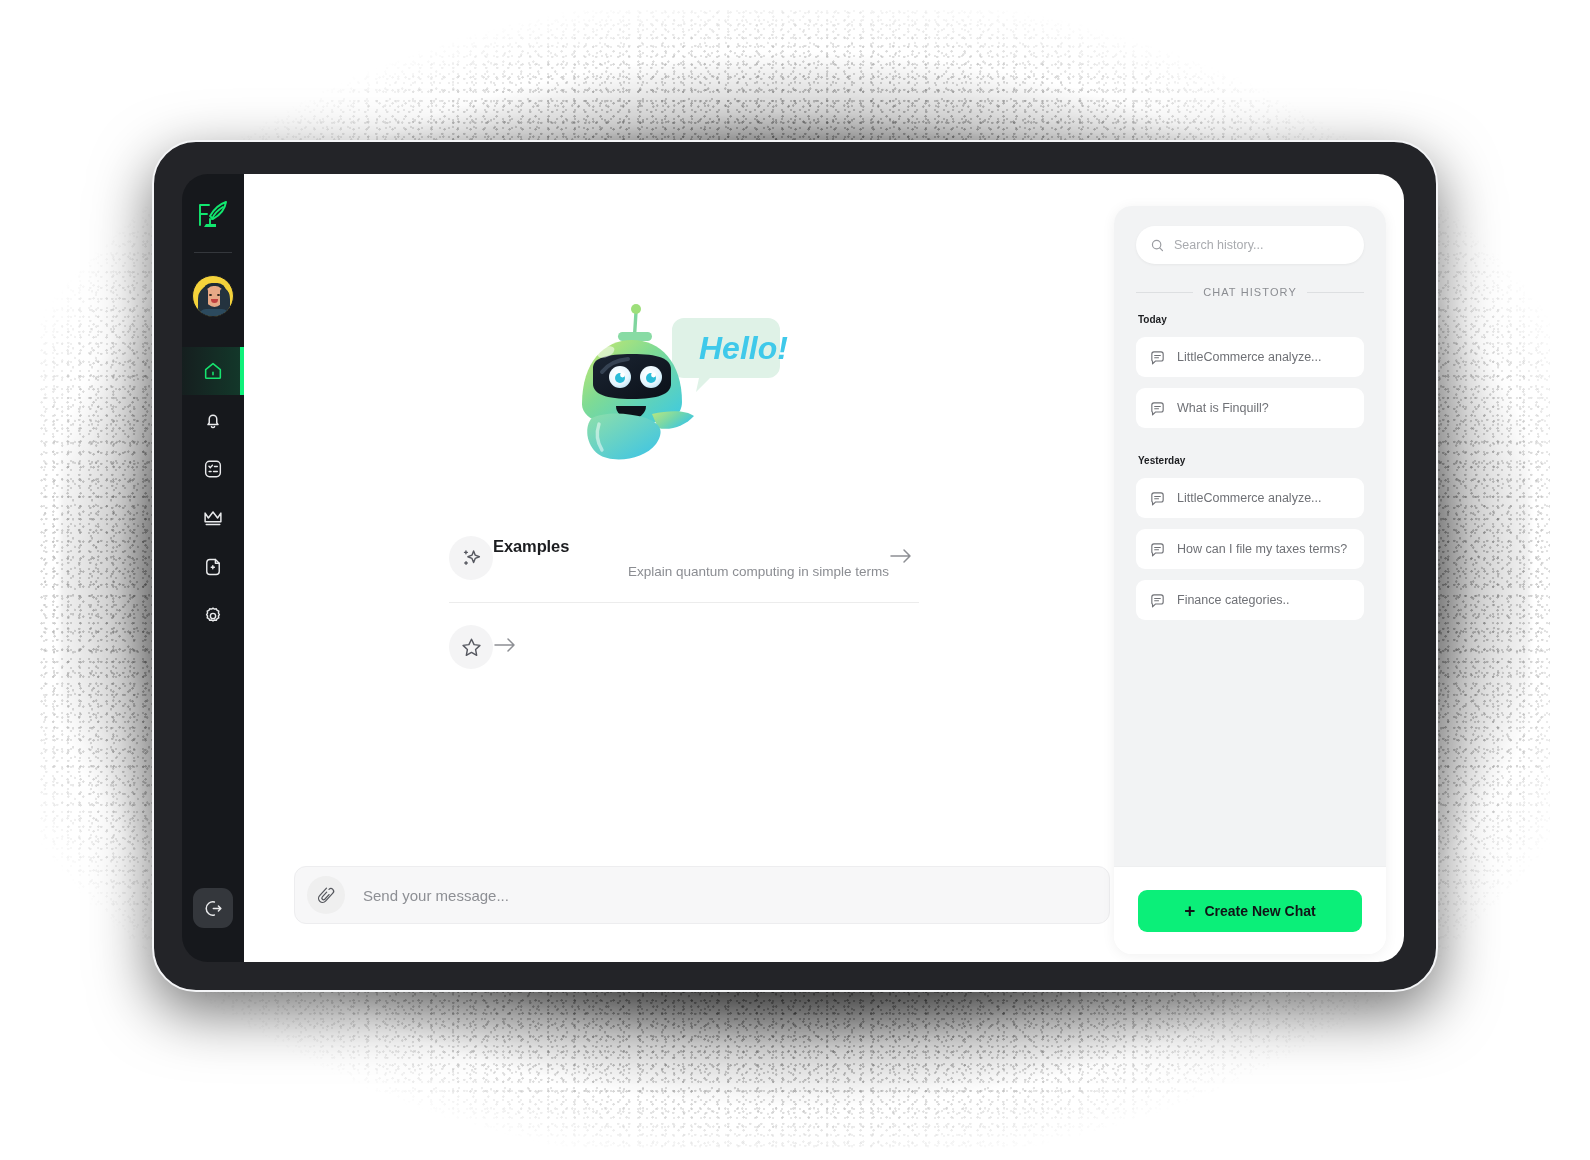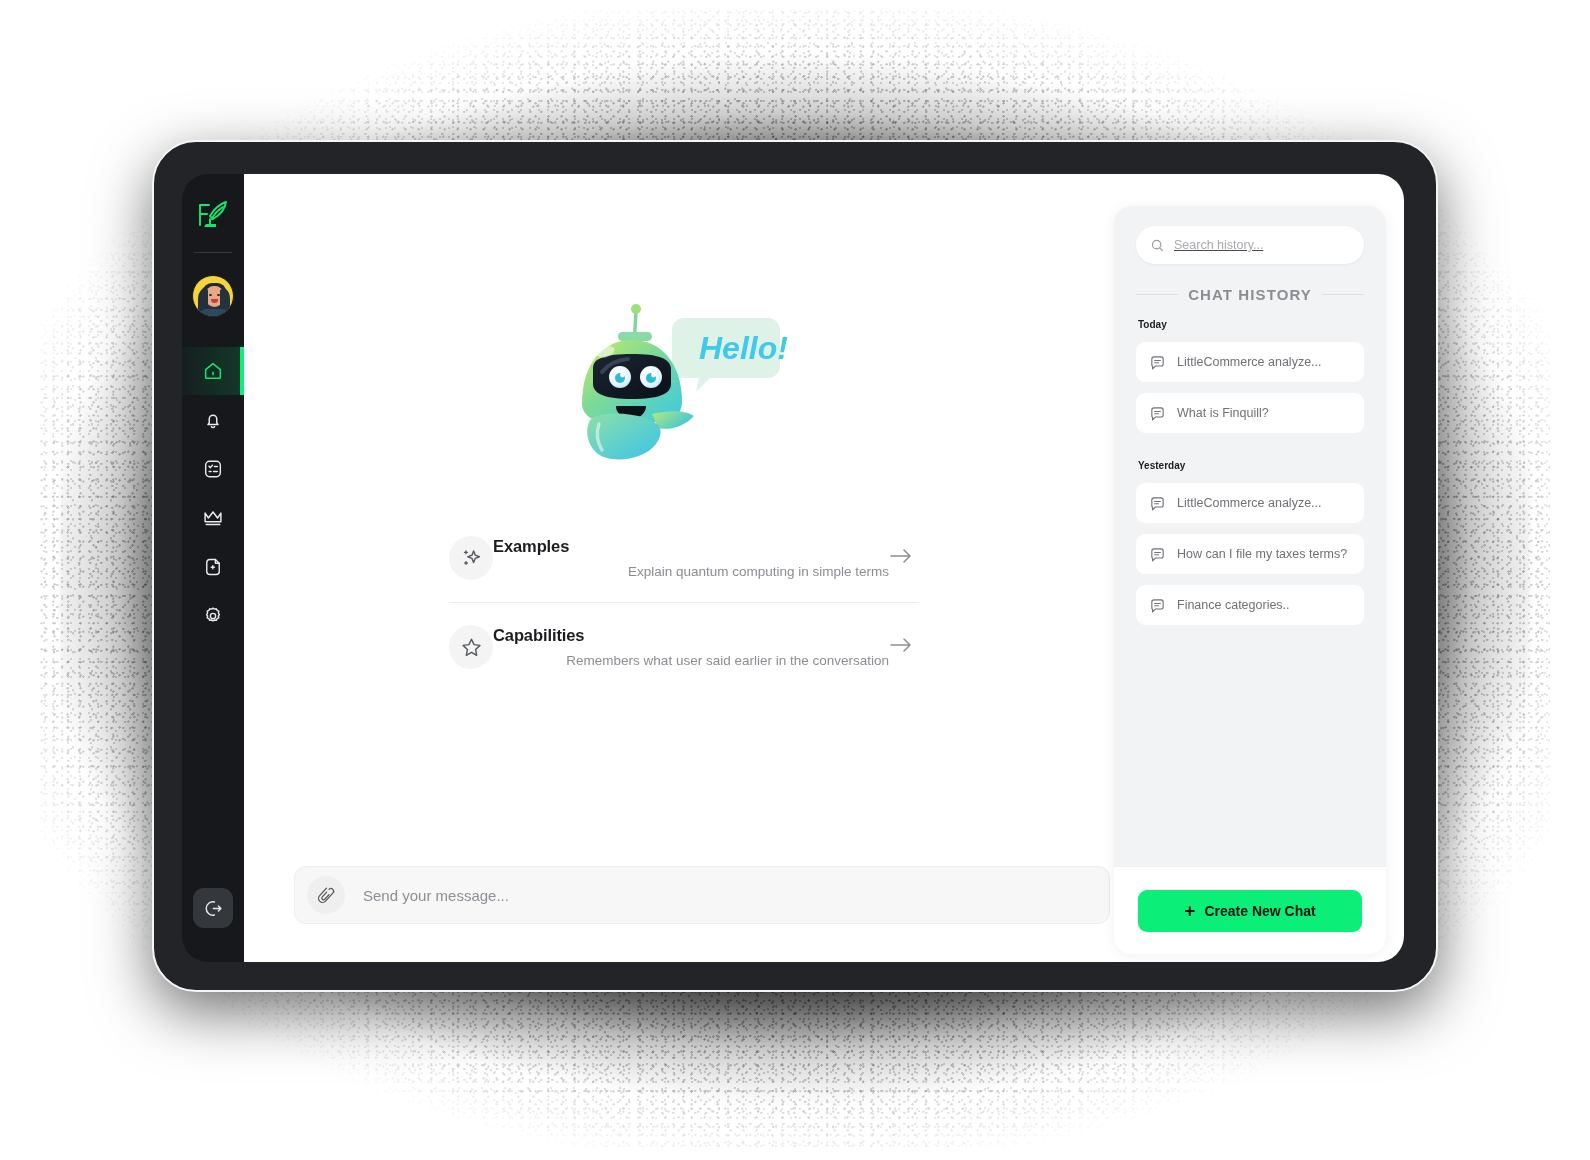--- a/index.html
+++ b/index.html
@@ -192,30 +192,29 @@
   }
   .search-box {
     height: 38px; background:#fff; border-radius: 19px;
     display:flex; align-items:center; padding-left: 14px;
     box-shadow: 0 1px 3px rgba(0,0,0,.05);
   }
   .search-input {
     flex: 1 1 auto; border:none; outline:none; background:transparent;
     font-family:"Liberation Sans", sans-serif; font-size: 12.5px; color:#4a4b4f;
     padding-left: 9px;
-    text-decoration: underline;
   }
   .search-input::placeholder { color:#a9abaf; }
 
   .hist-divider {
     display:flex; align-items:center; gap:10px;
     margin: 22px 0 16px 0;
   }
   .hist-divider .line { flex:1 1 auto; height:1px; background:#dddfe1; }
-  .hist-divider .lbl { font-size: 15px; letter-spacing: 1.1px; color:#8b8d92;font-weight:bold; }
+  .hist-divider .lbl { font-size: 11px; letter-spacing: 1.1px; color:#8b8d92; }
 
   .group-label { font-size: 10px; font-weight: bold; color:#1c1d20; margin: 4px 0 12px 2px; }
   .hist-item {
     height: 40px; background:#fff; border-radius: 9px;
     display:flex; align-items:center; padding-left: 13px;
     margin-bottom: 11px; cursor: pointer;
   }
   .hist-item .txt { font-size: 12.5px; color:#6f7176; margin-left: 11px; }
   .group-gap { height: 12px; }
 
@@ -409,24 +408,20 @@
             </svg>
           </div>
         </div>
 
         <div class="card">
           <div class="card-icon">
             <svg width="23" height="23" viewBox="0 0 24 24" fill="none" stroke="#565860" stroke-width="1.5" stroke-linecap="round" stroke-linejoin="round">
               <path d="M12 3.4 l2.7 5.6 6.1 .8 -4.5 4.3 1.1 6.1 -5.4 -3 -5.4 3 1.1 -6.1 -4.5 -4.3 6.1 -.8 z"></path>
             </svg>
           </div>
-          <div class="card-body">
-            <div class="card-title">Capabilities</div>
-            <div class="card-sub">Remembers what user said earlier in the conversation</div>
-          </div>
           <div class="card-arrow">
             <svg width="24" height="18" viewBox="0 0 24 18" fill="none" stroke="#8d8f94" stroke-width="1.5" stroke-linecap="round" stroke-linejoin="round">
               <path d="M2 9 h19 M15 3 l6 6 -6 6"></path>
             </svg>
           </div>
         </div>
 
       </div>
 
       <div class="composer">

